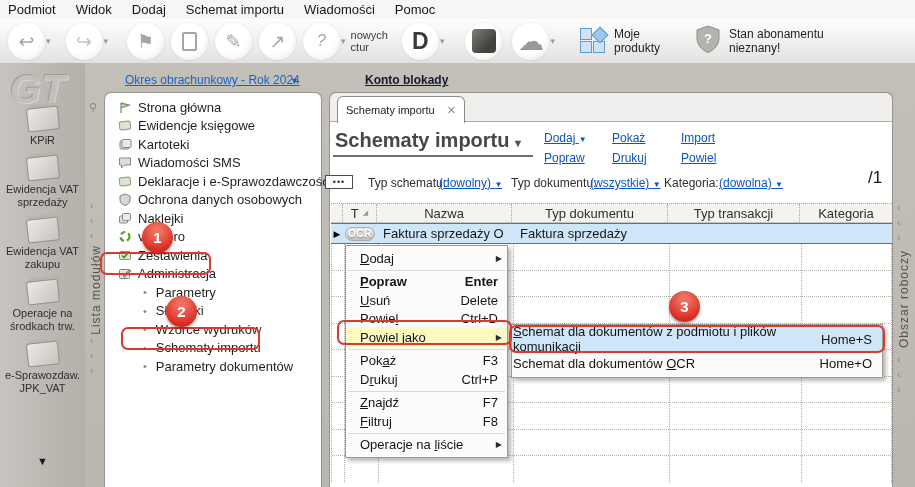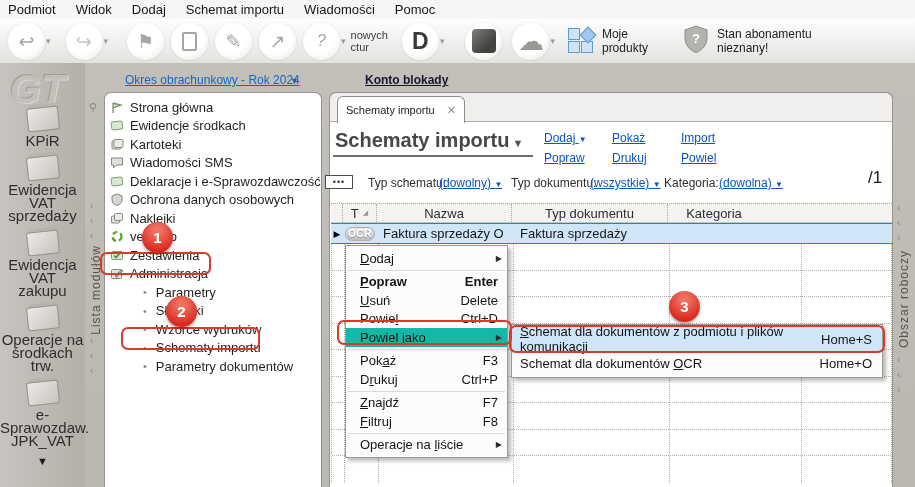--- a/index.html
+++ b/index.html
@@ -48,36 +48,36 @@
 
   
   .sidebar { position:absolute; left:0; top:63px; width:85px; height:424px;
              background:linear-gradient(90deg,#c7c4bf,#b3b0aa); padding-top:44px; }
   .gt-mark { position:absolute; left:10px; top:4px; font-size:40px; font-weight:bold; font-style:italic;
              color:#c3c0bb; text-shadow:1px 1px 0 #d8d6d2,-1px -1px 0 #a09d97;text-align:right; }
   .module { text-align:center; margin-bottom:9px; }
   .mod-icon { width:32px; height:24px; margin:0 auto 3px; border-radius:3px;
               background:linear-gradient(135deg,#eceae6,#c6c3be); border:1px solid #96938d;
               box-shadow:3px -3px 0 #b7b4ae; transform:rotate(-6deg); }
-  .module .mlabel { font-size:15px; line-height:13px; color:#2e2e2e; white-space:pre-line; }
+  .module .mlabel { font-size:11px; line-height:13px; color:#2e2e2e; white-space:pre-line; }
   .mod-more { position:absolute; left:0; width:85px; bottom:20px; text-align:center;
               font-size:11px; color:#1a1a1a; }
 
   
   .lstrip { position:absolute; left:86px; top:63px; width:18px; height:424px; }
   .chev { position:absolute; left:4px; font-size:10px; color:#89867ف; color:#898680; }
   .vlabel { position:absolute; writing-mode:vertical-rl; transform:rotate(180deg);
             font-size:12px; color:#56534e; letter-spacing:1px; }
   .pin-ic { position:absolute; left:3px; top:38px; font-size:11px; color:#8a8782; }
 
   
   .tree-panel { position:absolute; left:104px; top:92px; width:218px; height:395px;
                 background:#fff; border:1px solid #95938e; border-bottom:none;
                 border-radius:7px 7px 0 0; padding-top:5px; z-index:1; }
-  .titem { height:18.5px; display:flex; align-items:center; padding-left:5px;
+  .titem { height:18.5px; display:flex; align-items:center; padding-left:13px;
            font-size:13px; color:#1f1f1f; white-space:nowrap; }
   .titem .ticon { width:14px; height:13px; margin-right:6px; flex:none; }
   .titem.sub { padding-left:38px; }
   .bullet { color:#8d8b86; margin-right:9px; font-size:11px; }
 
   
   .main-panel { position:absolute; left:329px; top:92px; width:564px; height:395px;
                 background:#fff; border:1px solid #95938e; border-bottom:none;
                 border-radius:7px 7px 0 0; z-index:1; }
   .tabstrip { position:absolute; left:329px; top:92px; width:564px; height:30px;
@@ -124,28 +124,28 @@
   .vline { position:absolute; top:0; bottom:0; border-left:1px dotted #b2b0ab; }
 
   
   .ctxmenu { position:absolute; left:345px; top:245px; width:163px; background:#fcfcfc;
              border:1px solid #9d9b96; box-shadow:3px 3px 4px rgba(0,0,0,.28);
              padding:3px 0; font-size:13px; color:#141414; z-index:6; }
   .citem { height:18.5px; display:flex; align-items:center; padding:0 9px 0 14px; position:relative; }
   .citem .sc { margin-left:auto; }
   .citem .arr { position:absolute; right:5px; font-size:8px; color:#2e2e2e; }
   .citem.bold { font-weight:bold; }
-  .citem.hl { background:#14b8a6; }
+  .citem.hl { background:#fef9c3; }
   .csep { border-top:1px solid #dcdad6; margin:2px 2px; }
 
   
   .submenu { position:absolute; left:511px; top:324px; width:372px; background:#fcfcfc;
              border:1px solid #9d9b96; box-shadow:3px 3px 4px rgba(0,0,0,.28);
              padding:2px 0; font-size:13px; color:#141414; z-index:7; }
-  .sitem { height:24px; display:flex; align-items:center; padding:0 10px 0 8px; }
+  .sitem { height:24px; display:flex; align-items:center; padding:0 10px 0 1px; }
   .sitem .sc { margin-left:auto; }
   .sitem.hl { background:#cfe5f8; }
 
   
   .rstrip { position:absolute; left:893px; top:92px; width:22px; height:395px; }
 
   
   .red-box { position:absolute; border:2px solid #d93a2b; border-radius:7px; z-index:9; }
   .step { position:absolute; width:31px; height:31px; border-radius:50%;
           background:radial-gradient(circle at 50% 28%, #ef6f60 15%, #d8281c 75%);
@@ -200,21 +200,21 @@
       </div>
     <span class="caret">▾</span>
     <div class="tbtn" style="margin-left:20px">
         <span class="cube"></span>
       </div>
     <div class="tbtn" style="margin-left:10px">
         <span class="cloud">☁</span>
       </div>
     <span class="caret">▾</span>
 
-    <div class="tb-group" style="margin-left:12px">
+    <div class="tb-group" style="margin-left:24px">
       <span class="sq-icon">
           <i class="a"></i>
           <i class="b"></i>
           <i class="c"></i>
           <i class="d"></i>
         </span>
       <span class="tb-label">Moje
 produkty</span>
     </div>
 
@@ -279,21 +279,21 @@
     <div class="titem">
       <span class="ticon"><svg width="14" height="13">
             <path d="M3 12 V2 M3 2 L11 4 L3 7" fill="#c7d6bf" stroke="#76936a" stroke-width="1.3"></path>
           </svg></span>
       <span>Strona główna</span>
     </div>
     <div class="titem">
       <span class="ticon"><svg width="14" height="13">
             <rect x="1.5" y="2.5" width="11" height="8" rx="1.5" fill="#dbe7d4" stroke="#7f9a74" transform="rotate(-8 7 6.5)"></rect>
           </svg></span>
-      <span>Ewidencje środkach</span>
+      <span>Ewidencje księgowe</span>
     </div>
     <div class="titem">
       <span class="ticon"><svg width="14" height="13">
             <rect x="2" y="3" width="9" height="8" rx="1" fill="#e3e1dd" stroke="#8b897f"></rect>
             <rect x="4" y="1.5" width="9" height="8" rx="1" fill="#eceae6" stroke="#8b897f"></rect>
           </svg></span>
       <span>Kartoteki</span>
     </div>
     <div class="titem">
       <span class="ticon"><svg width="14" height="13">
@@ -388,20 +388,21 @@
   <span class="page-ind">/1</span>
 
   <div class="thead">
     <div class="hc" style="width:12px"></div>
     <div class="hc" style="width:34px">
         <span>T</span>
         <span class="sortmark">◢</span>
       </div>
     <div class="hc" style="width:135px">Nazwa</div>
     <div class="hc" style="width:156px">Typ dokumentu</div>
+    <div class="hc" style="width:132px">Typ transakcji</div>
     <div class="hc" style="width:92px;border-right:none">Kategoria</div>
   </div>
 
   <div class="selrow">
     <div class="rc marker" style="width:12px">▶</div>
     <div class="rc" style="width:34px">
         <span class="ocr-pill">OCR</span>
       </div>
     <div class="rc" style="width:135px;padding-left:6px">Faktura sprzedaży O</div>
     <div class="rc" style="width:156px;padding-left:8px">Faktura sprzedaży</div>

